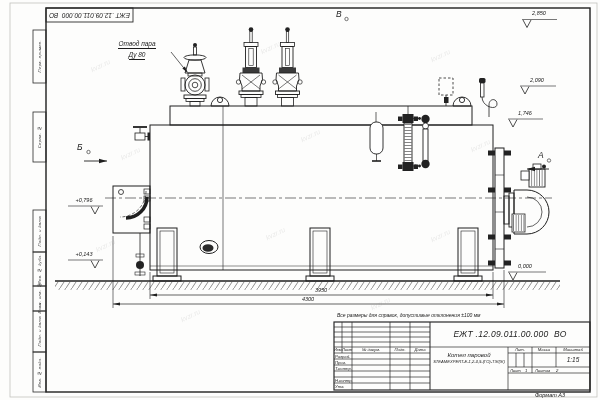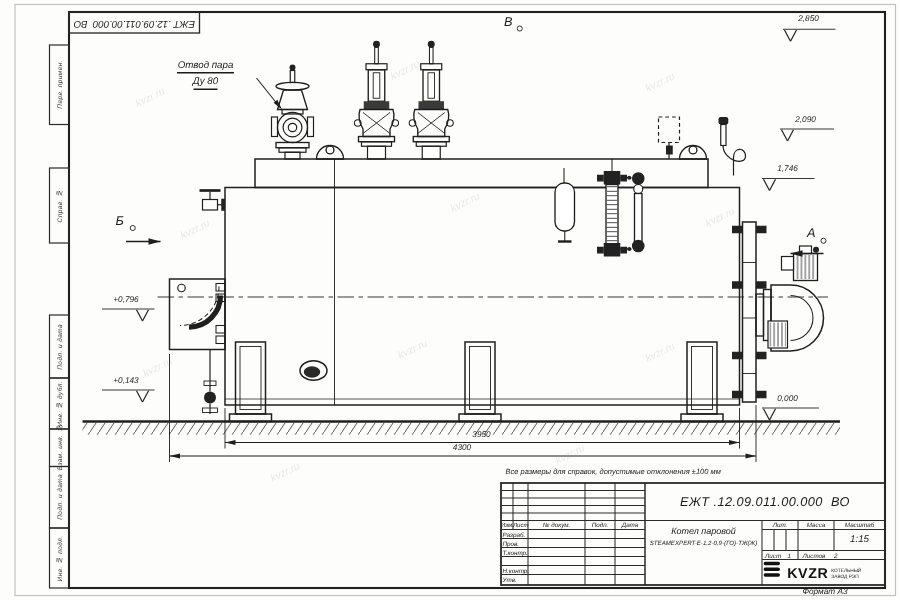--- a/index.html
+++ b/index.html
@@ -367,28 +367,16 @@
 <div class="t c" style="left:508px;top:348px;width:24px;font-size:4.2px;">Лит.</div>
 <div class="t c" style="left:532px;top:348px;width:24px;font-size:4.2px;">Масса</div>
 <div class="t c" style="left:556px;top:348px;width:34px;font-size:4.2px;">Масштаб</div>
 <div class="t c" style="left:556px;top:356.5px;width:34px;font-size:6.5px;">1:15</div>
 
 <div class="t" style="left:510px;top:368.5px;font-size:4.2px;">Лист</div>
 <div class="t" style="left:525px;top:368.5px;font-size:4.2px;">1</div>
 <div class="t" style="left:535px;top:368.5px;font-size:4.2px;">Листов</div>
 <div class="t" style="left:556px;top:368.5px;font-size:4.2px;">2</div>
 
-<div class="logo-row">
-  <svg width="11" height="11" viewBox="0 0 11 11">
-    <rect x="0" y="0.5" width="11" height="2.4" rx="1.2" fill="#111"></rect>
-    <rect x="0" y="4.3" width="11" height="2.4" rx="1.2" fill="#111"></rect>
-    <rect x="0" y="8.1" width="11" height="2.4" rx="1.2" fill="#111"></rect>
-  </svg>
-  <span class="logo-kvzr">KVZR</span>
-  <span class="logo-cap">
-    <span>КОТЕЛЬНЫЙ</span>
-    <span>ЗАВОД РЭП</span>
-  </span>
+
+<div class="t c" style="left:510px;top:393px;width:80px;font-size:5.5px;">Формат А3</div>
+
 </div>
 
-<div class="t c" style="left:510px;top:393px;width:80px;font-size:5.5px;">Формат А3</div>
-
-</div>
-
 </body></html>

